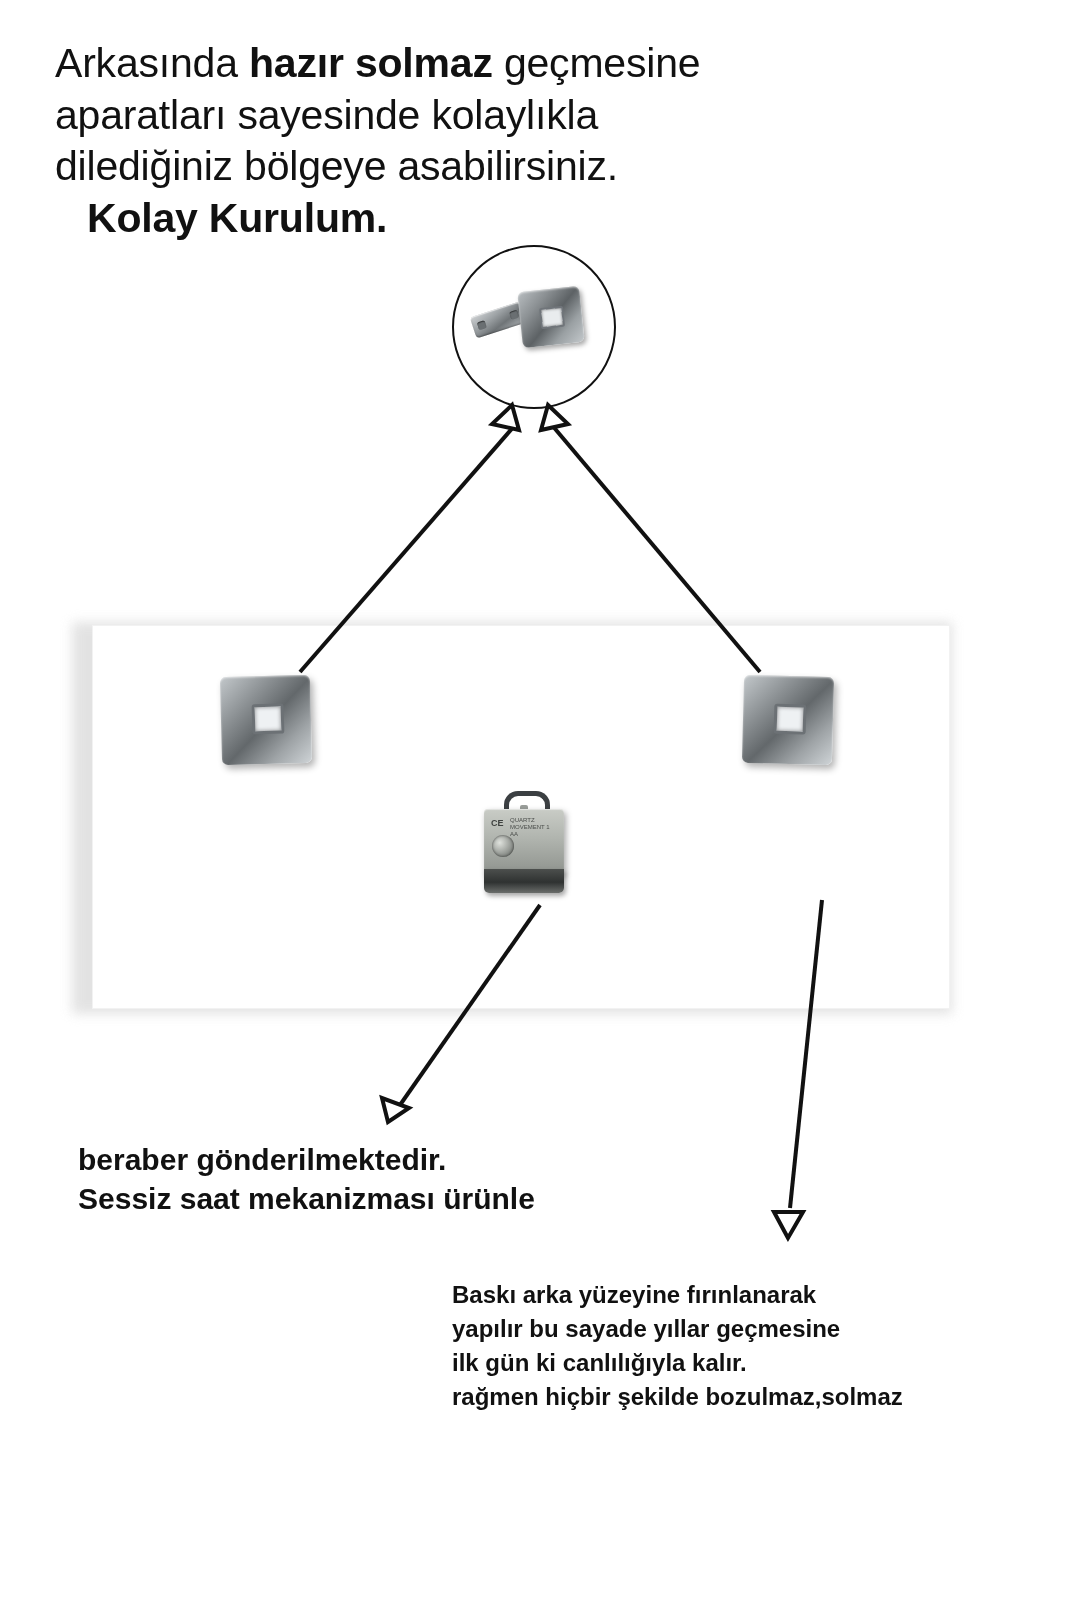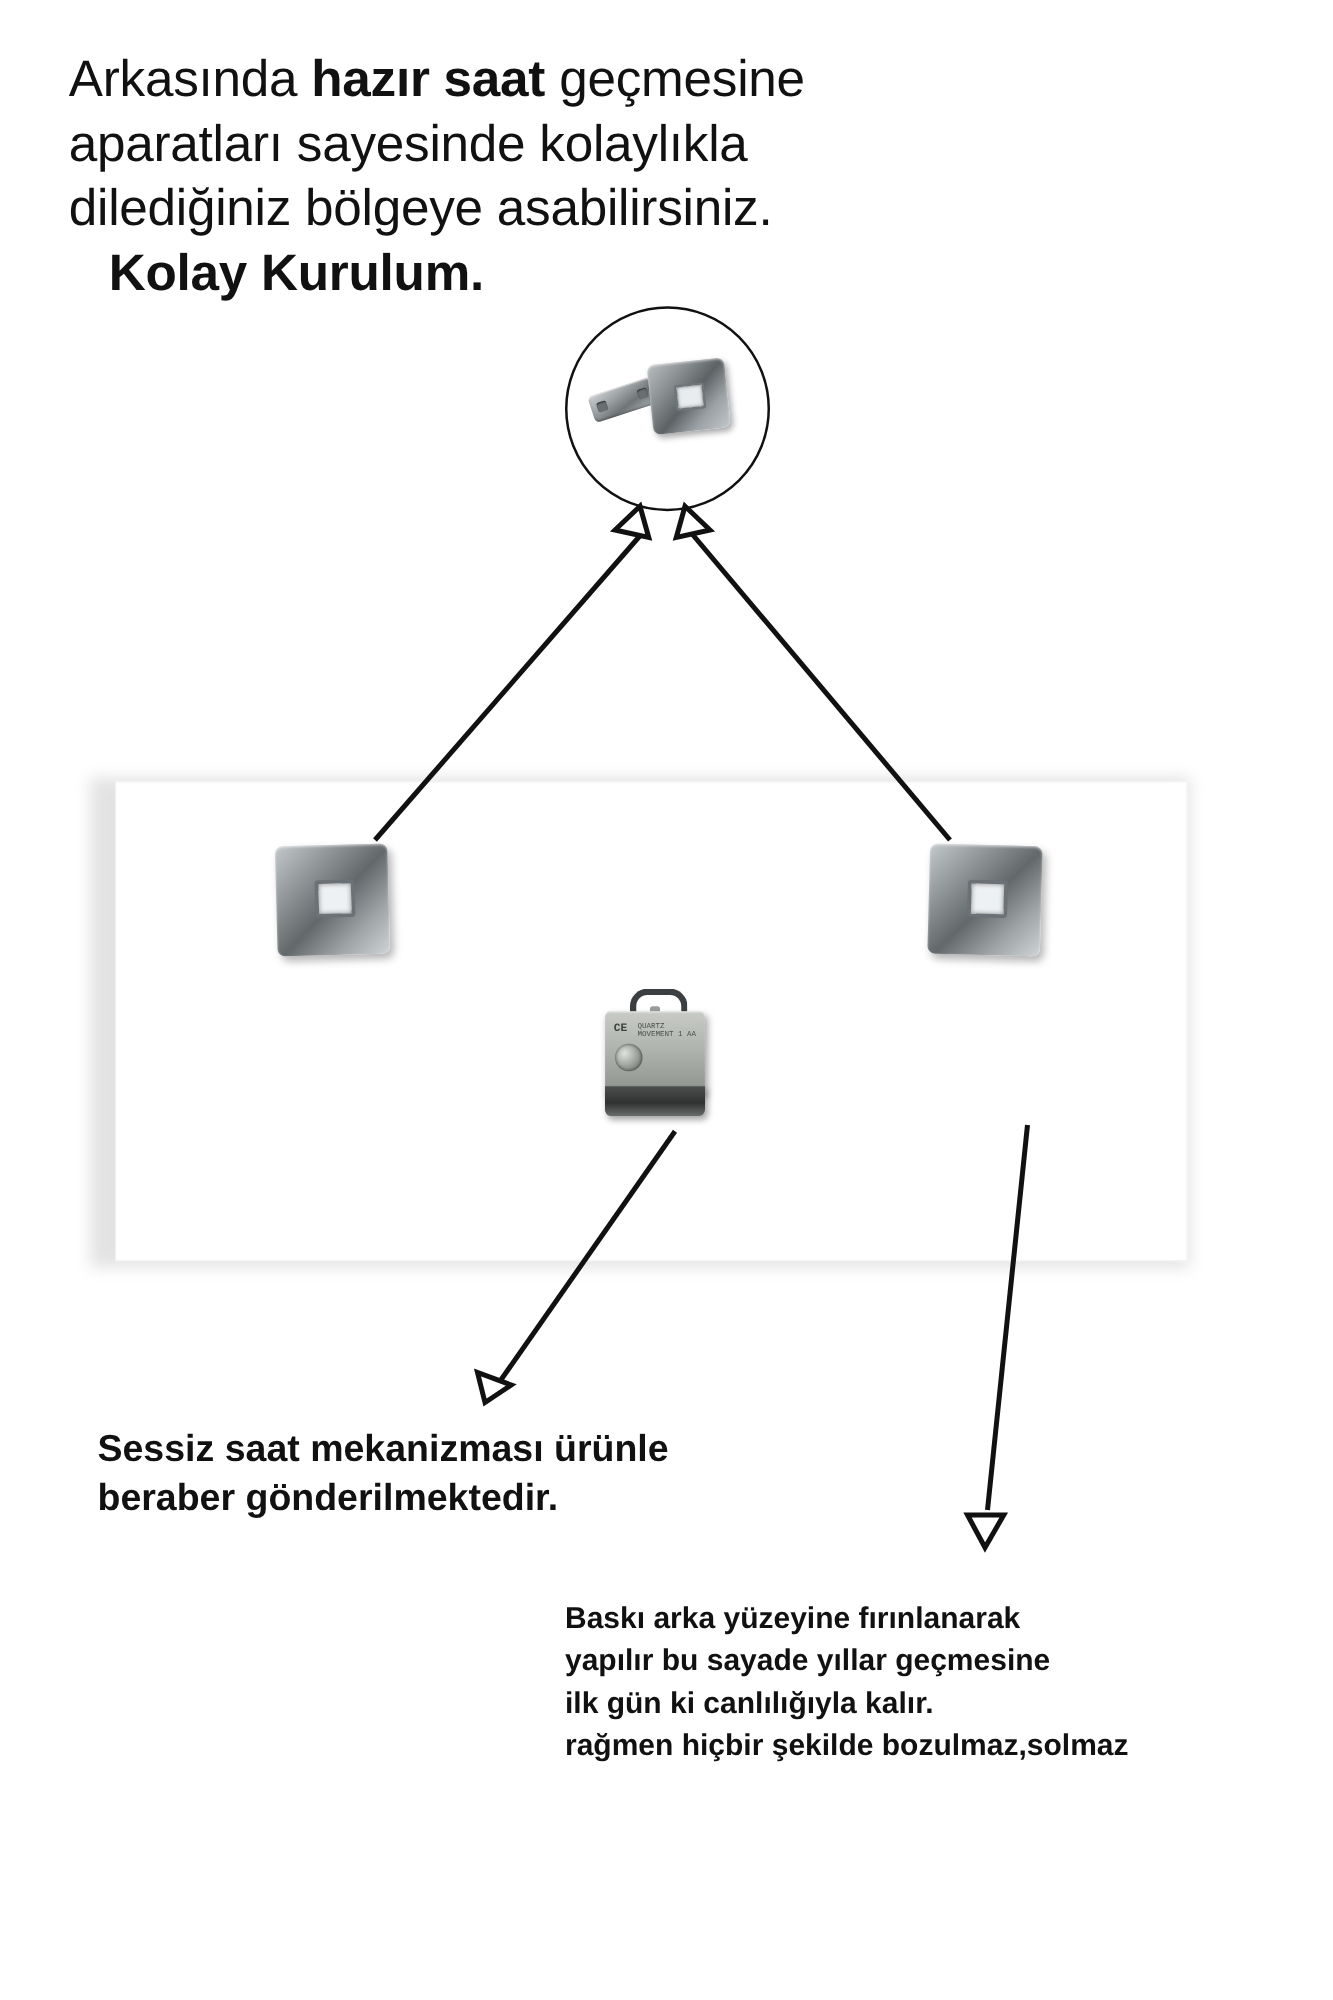--- a/index.html
+++ b/index.html
@@ -171,21 +171,20 @@
   }
   .mech-body {
     position: absolute;
     left: 6px;
     top: 18px;
     width: 80px;
     height: 66px;
     border-radius: 4px;
     background: linear-gradient(180deg, #c9ccc6 0%, #b0b4ae 45%, #8e928d 100%);
     box-shadow: 2px 3px 6px rgba(0,0,0,.35), inset 0 1px 1px rgba(255,255,255,.5);
-    font-family: Liberation Mono, monospace;
   }
   .mech-body .txt {
     position: absolute;
     left: 26px;
     top: 8px;
     width: 48px;
     height: 30px;
     font-size: 6px;
     line-height: 7px;
     color: #4a4d4a;
@@ -259,21 +258,21 @@
   }
   .caption .line { display: block; white-space: nowrap; }
 </style>
 </head>
 <body>
 
 <div class="stage">
 
   <div class="headline">
     <span class="line">
-      <span>Arkasında </span><span class="b">hazır saat</span><span> geçmesine</span>
+      <span>Arkasında </span><span class="b">hazır solmaz</span><span> geçmesine</span>
     </span>
     <span class="line">aparatları sayesinde kolaylıkla</span>
     <span class="line">dilediğiniz bölgeye asabilirsiniz.</span>
     <span class="line strong">Kolay Kurulum.</span>
   </div>
 
   <div class="detail-circle">
     <div class="hanger-strip"></div>
     <div class="hanger-plate">
       <div class="keyhole"></div>
@@ -320,22 +319,22 @@
       <polygon points="388,1122 382,1098 409,1108" fill="#ffffff" stroke="#111" stroke-width="4"></polygon>
     </g>
 
     <g>
       <line x1="822" y1="900" x2="790" y2="1208" stroke="#111" stroke-width="4"></line>
       <polygon points="788,1238 774,1212 803,1212" fill="#ffffff" stroke="#111" stroke-width="4"></polygon>
     </g>
   </svg>
 
   <div class="caption caption-mechanism">
+    <span class="line">beraber gönderilmektedir.</span>
     <span class="line">Sessiz saat mekanizması ürünle</span>
-    <span class="line">beraber gönderilmektedir.</span>
   </div>
 
   <div class="caption caption-print">
     <span class="line">Baskı arka yüzeyine fırınlanarak</span>
     <span class="line">yapılır bu sayade yıllar geçmesine</span>
     <span class="line">ilk gün ki canlılığıyla kalır.</span>
     <span class="line">rağmen hiçbir şekilde bozulmaz,solmaz</span>
   </div>
 
 </div>

